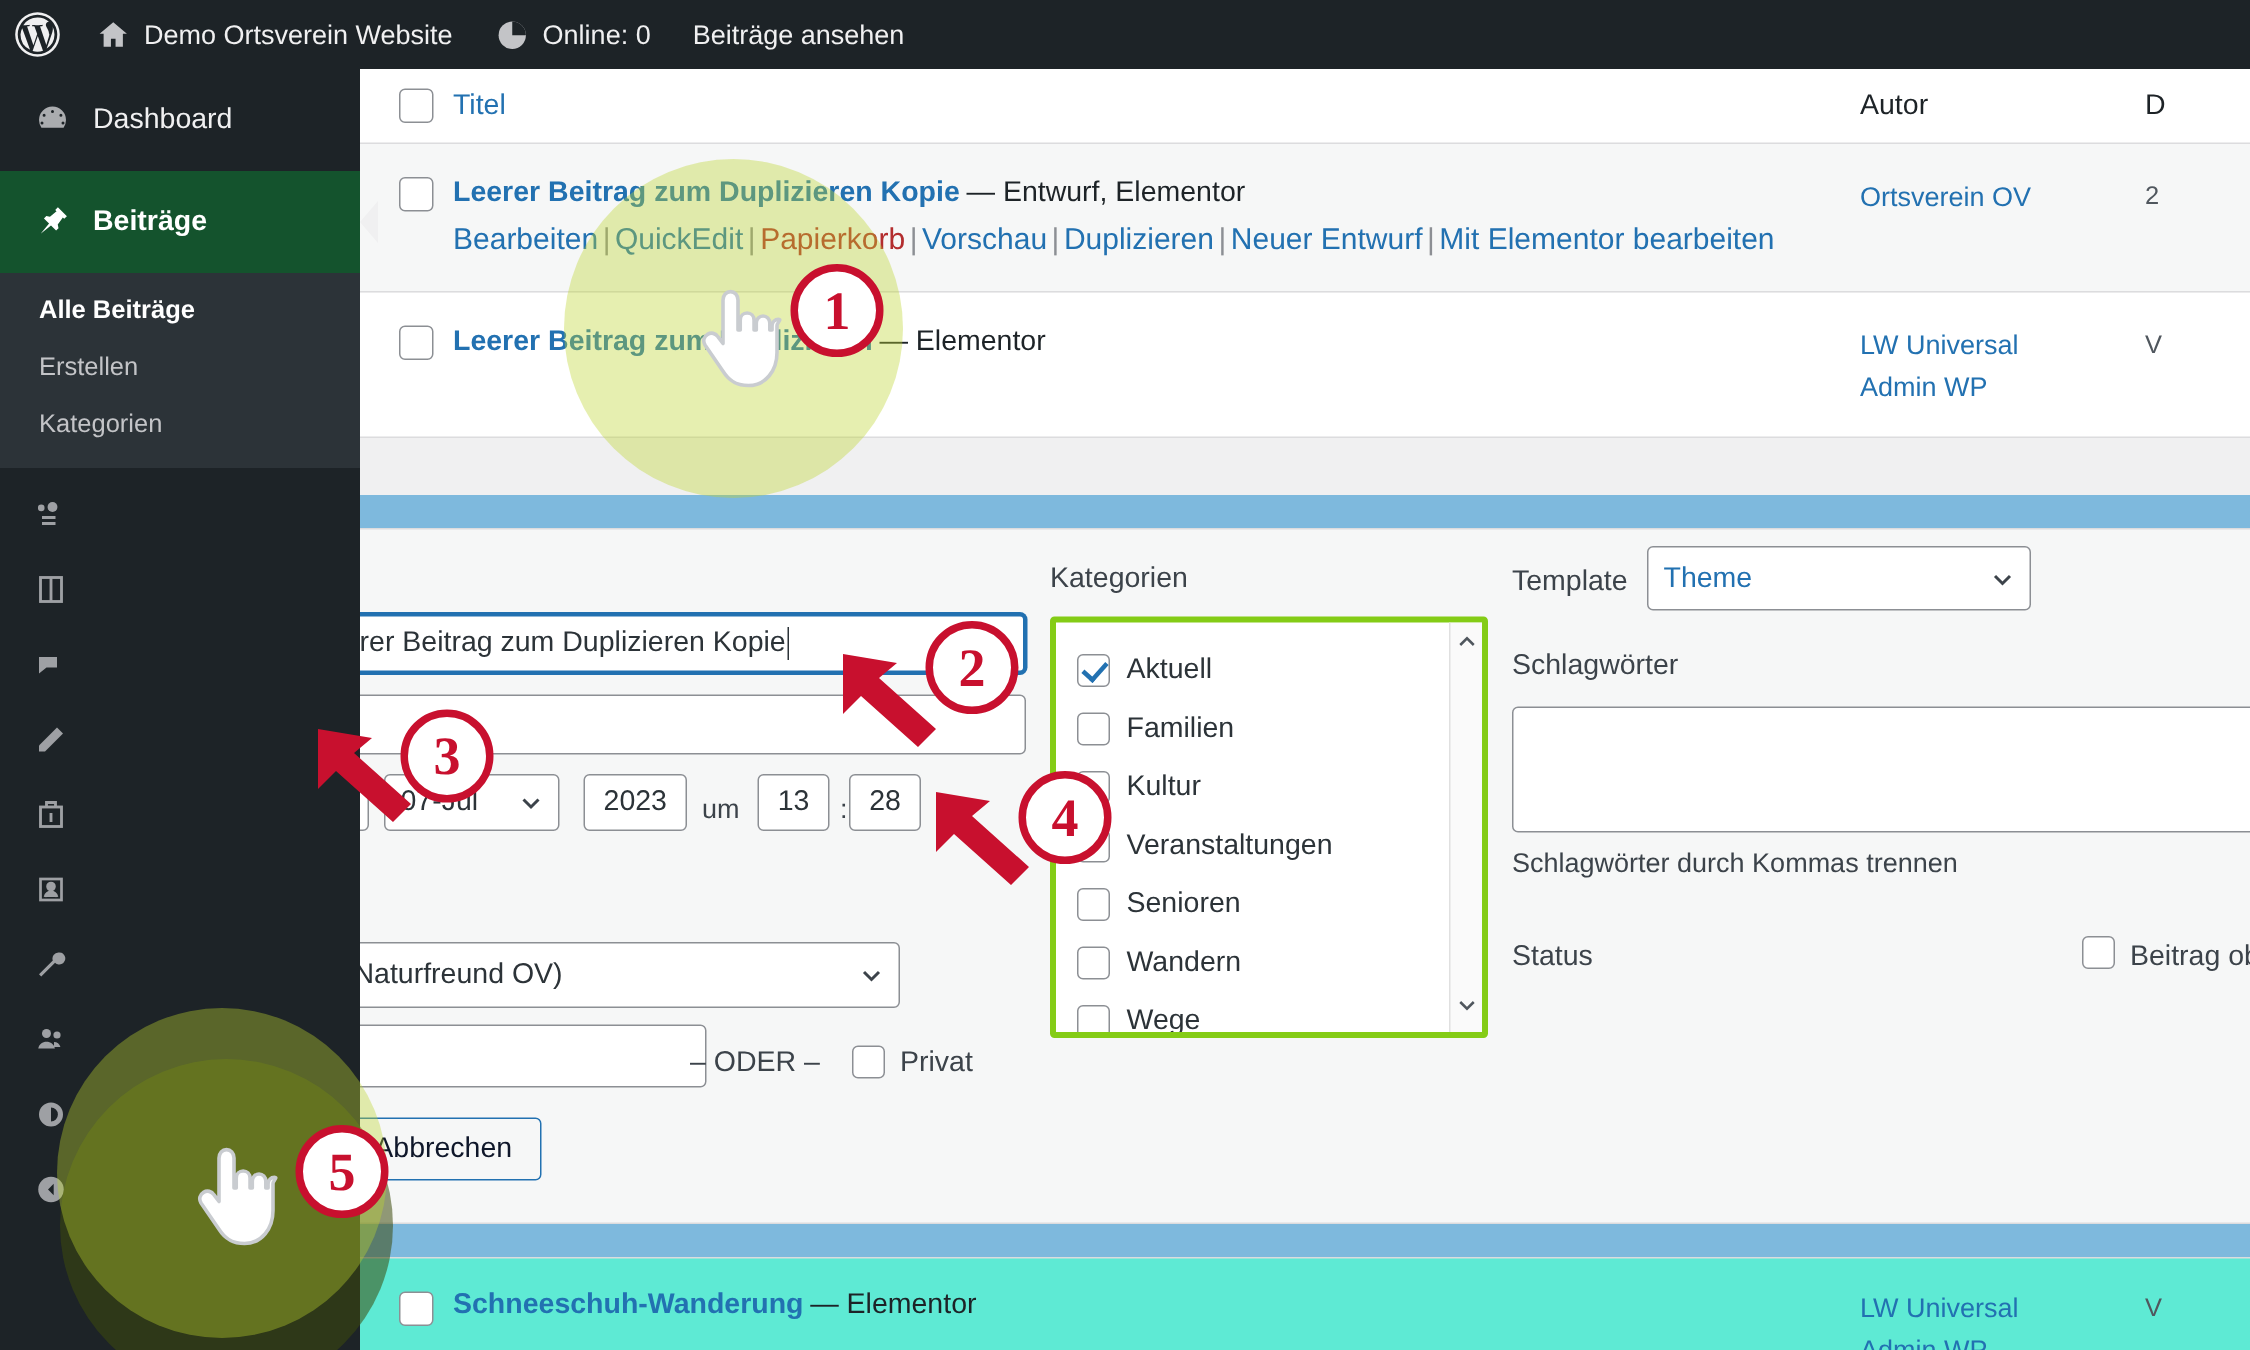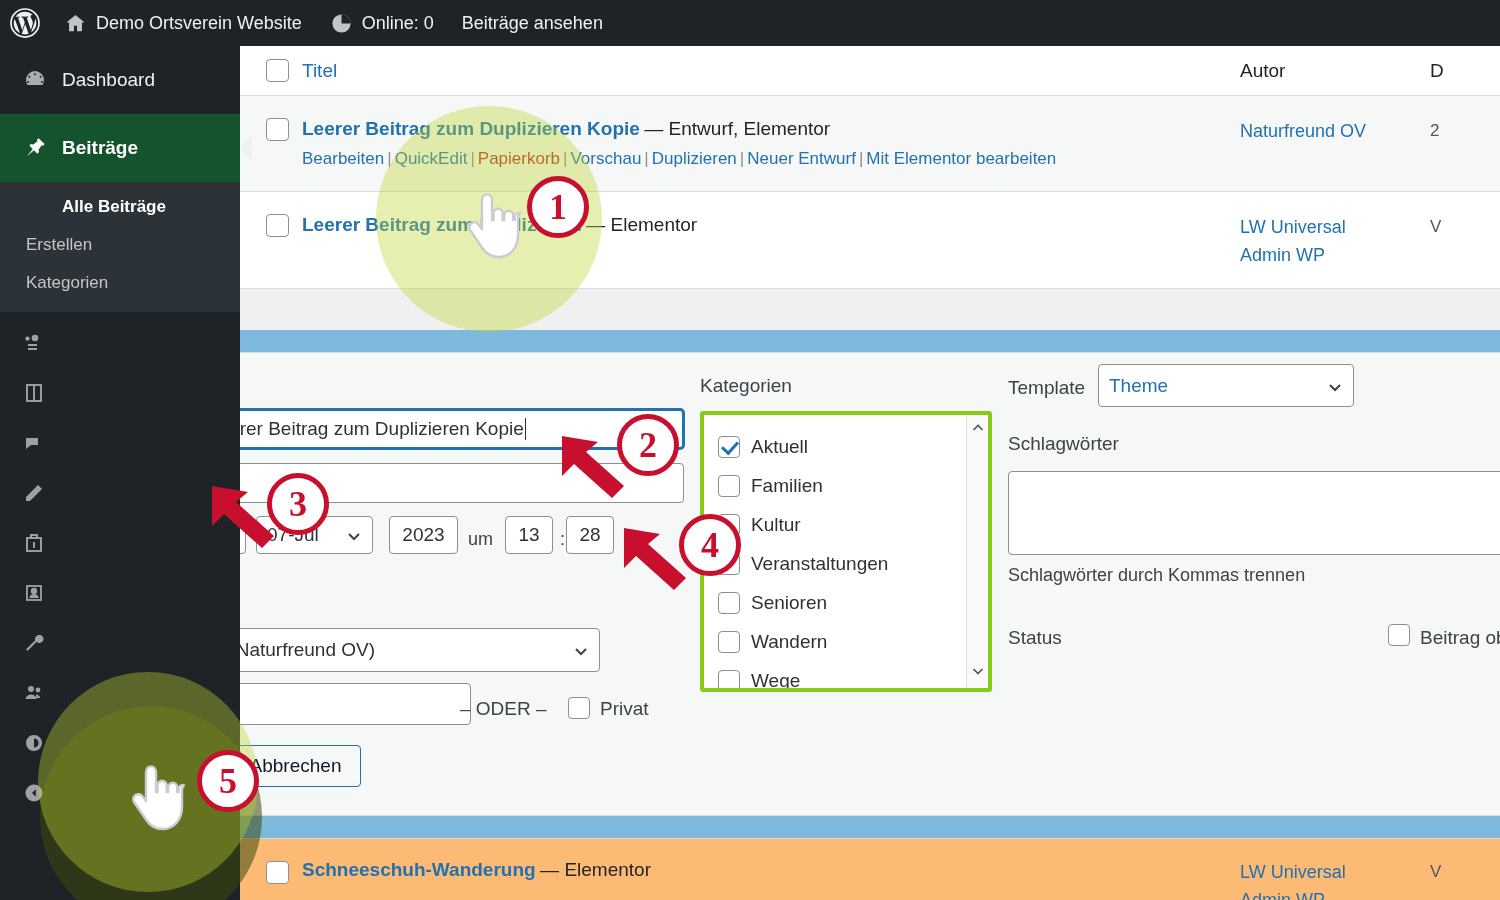--- a/index.html
+++ b/index.html
@@ -48,21 +48,21 @@
     content: ""; position: absolute; right: -12px; top: 50%;
     transform: translateY(-50%);
     border-top: 14px solid transparent; border-bottom: 14px solid transparent;
     border-right: 12px solid #f0f0f1;
   }
   .submenu { background: #2c3338; padding: 6px 0 10px 0; }
   .submenu a {
     display: block; padding: 9px 0 9px 26px;
     color: #c3c4c7; text-decoration: none; font-size: 17px;
   }
-  .submenu a.current { color: #fff; font-weight: bold; margin-left: 36px; }
+  .submenu a.current { color: #fff; font-weight: bold; }
   .icon-strip { padding-top: 8px; }
   .icon-row {
     height: 50px; display: flex; align-items: center; padding-left: 22px;
     cursor: pointer;
   }
   .icon-row svg { opacity: .78; }
 
   
   .main {
     position: absolute; top: 46px; left: 240px;
@@ -83,21 +83,21 @@
   .cbx {
     width: 23px; height: 23px; border: 1px solid #8c8f94; border-radius: 4px;
     background: #fff; display: inline-block; vertical-align: middle; cursor: pointer;
   }
   .colhead { color: #2271b1; font-size: 19px; cursor: pointer; }
   .colhead.plain { color: #1d2327; }
   .post-title {
     font-size: 19px; color: #2271b1; font-weight: bold; cursor: pointer;
   }
   .post-state { color: #1d2327; font-weight: normal; }
-  .rowactions { font-size: 17px; color: #50575e; margin-top: 9px; }
+  .rowactions { font-size: 20px; color: #50575e; margin-top: 9px; }
   .rowactions a { color: #2271b1; text-decoration: none; cursor: pointer; }
   .rowactions a.trash { color: #b32d2e; }
   .rowactions .sep { color: #8c8f94; padding: 0 3px; }
   .author-link { color: #2271b1; font-size: 18px; cursor: pointer; line-height: 1.55; }
   .date-txt { color: #50575e; font-size: 17px; line-height: 1.55; }
 
   .row-1 { background: #f6f7f7; }
   .row-1 .lt-cb { padding-top: 22px; }
   .row-1 .lt-title { padding-top: 22px; padding-bottom: 22px; }
   .row-1 .lt-author { padding-top: 22px; }
@@ -179,21 +179,21 @@
   }
 
   .textarea {
     position: absolute; background: #fff; border: 1px solid #8c8f94; border-radius: 4px;
   }
   .helper { position: absolute; font-size: 18px; color: #3c434a; }
 
   
   .bottom-row {
     position: absolute; left: 240px; top: 838px; width: 1260px; height: 62px;
-    background: #fdba74; z-index: 11; border-top: 1px solid #dcdcde;
+    background: #5eead4; z-index: 11; border-top: 1px solid #dcdcde;
     display: flex; align-items: flex-start; padding-top: 16px;
   }
 
   
   .spot {
     position: absolute; border-radius: 50%;
     background: rgba(190, 214, 48, 0.38);
     z-index: 50; pointer-events: none;
   }
   .spot-dark {
@@ -354,21 +354,21 @@
           <span class="cbx"></span>
         </div>
         <div class="lt-title">
           <span class="post-title">Leerer Beitrag zum Duplizieren Kopie</span>
           <span class="post-state" style="font-size:19px;">— Entwurf, Elementor</span>
           <div class="rowactions">
             <a>Bearbeiten</a><span class="sep">|</span><a>QuickEdit</a><span class="sep">|</span><a class="trash">Papierkorb</a><span class="sep">|</span><a>Vorschau</a><span class="sep">|</span><a>Duplizieren</a><span class="sep">|</span><a>Neuer Entwurf</a><span class="sep">|</span><a>Mit Elementor bearbeiten</a>
           </div>
         </div>
         <div class="lt-author">
-          <span class="author-link">Naturfreund OV</span>
+          <span class="author-link">Ortsverein OV</span>
         </div>
         <div class="lt-date">
           <span class="date-txt">2</span>
         </div>
       </div>
 
       <div class="lt-row row-2">
         <div class="lt-cb">
           <span class="cbx"></span>
         </div>

